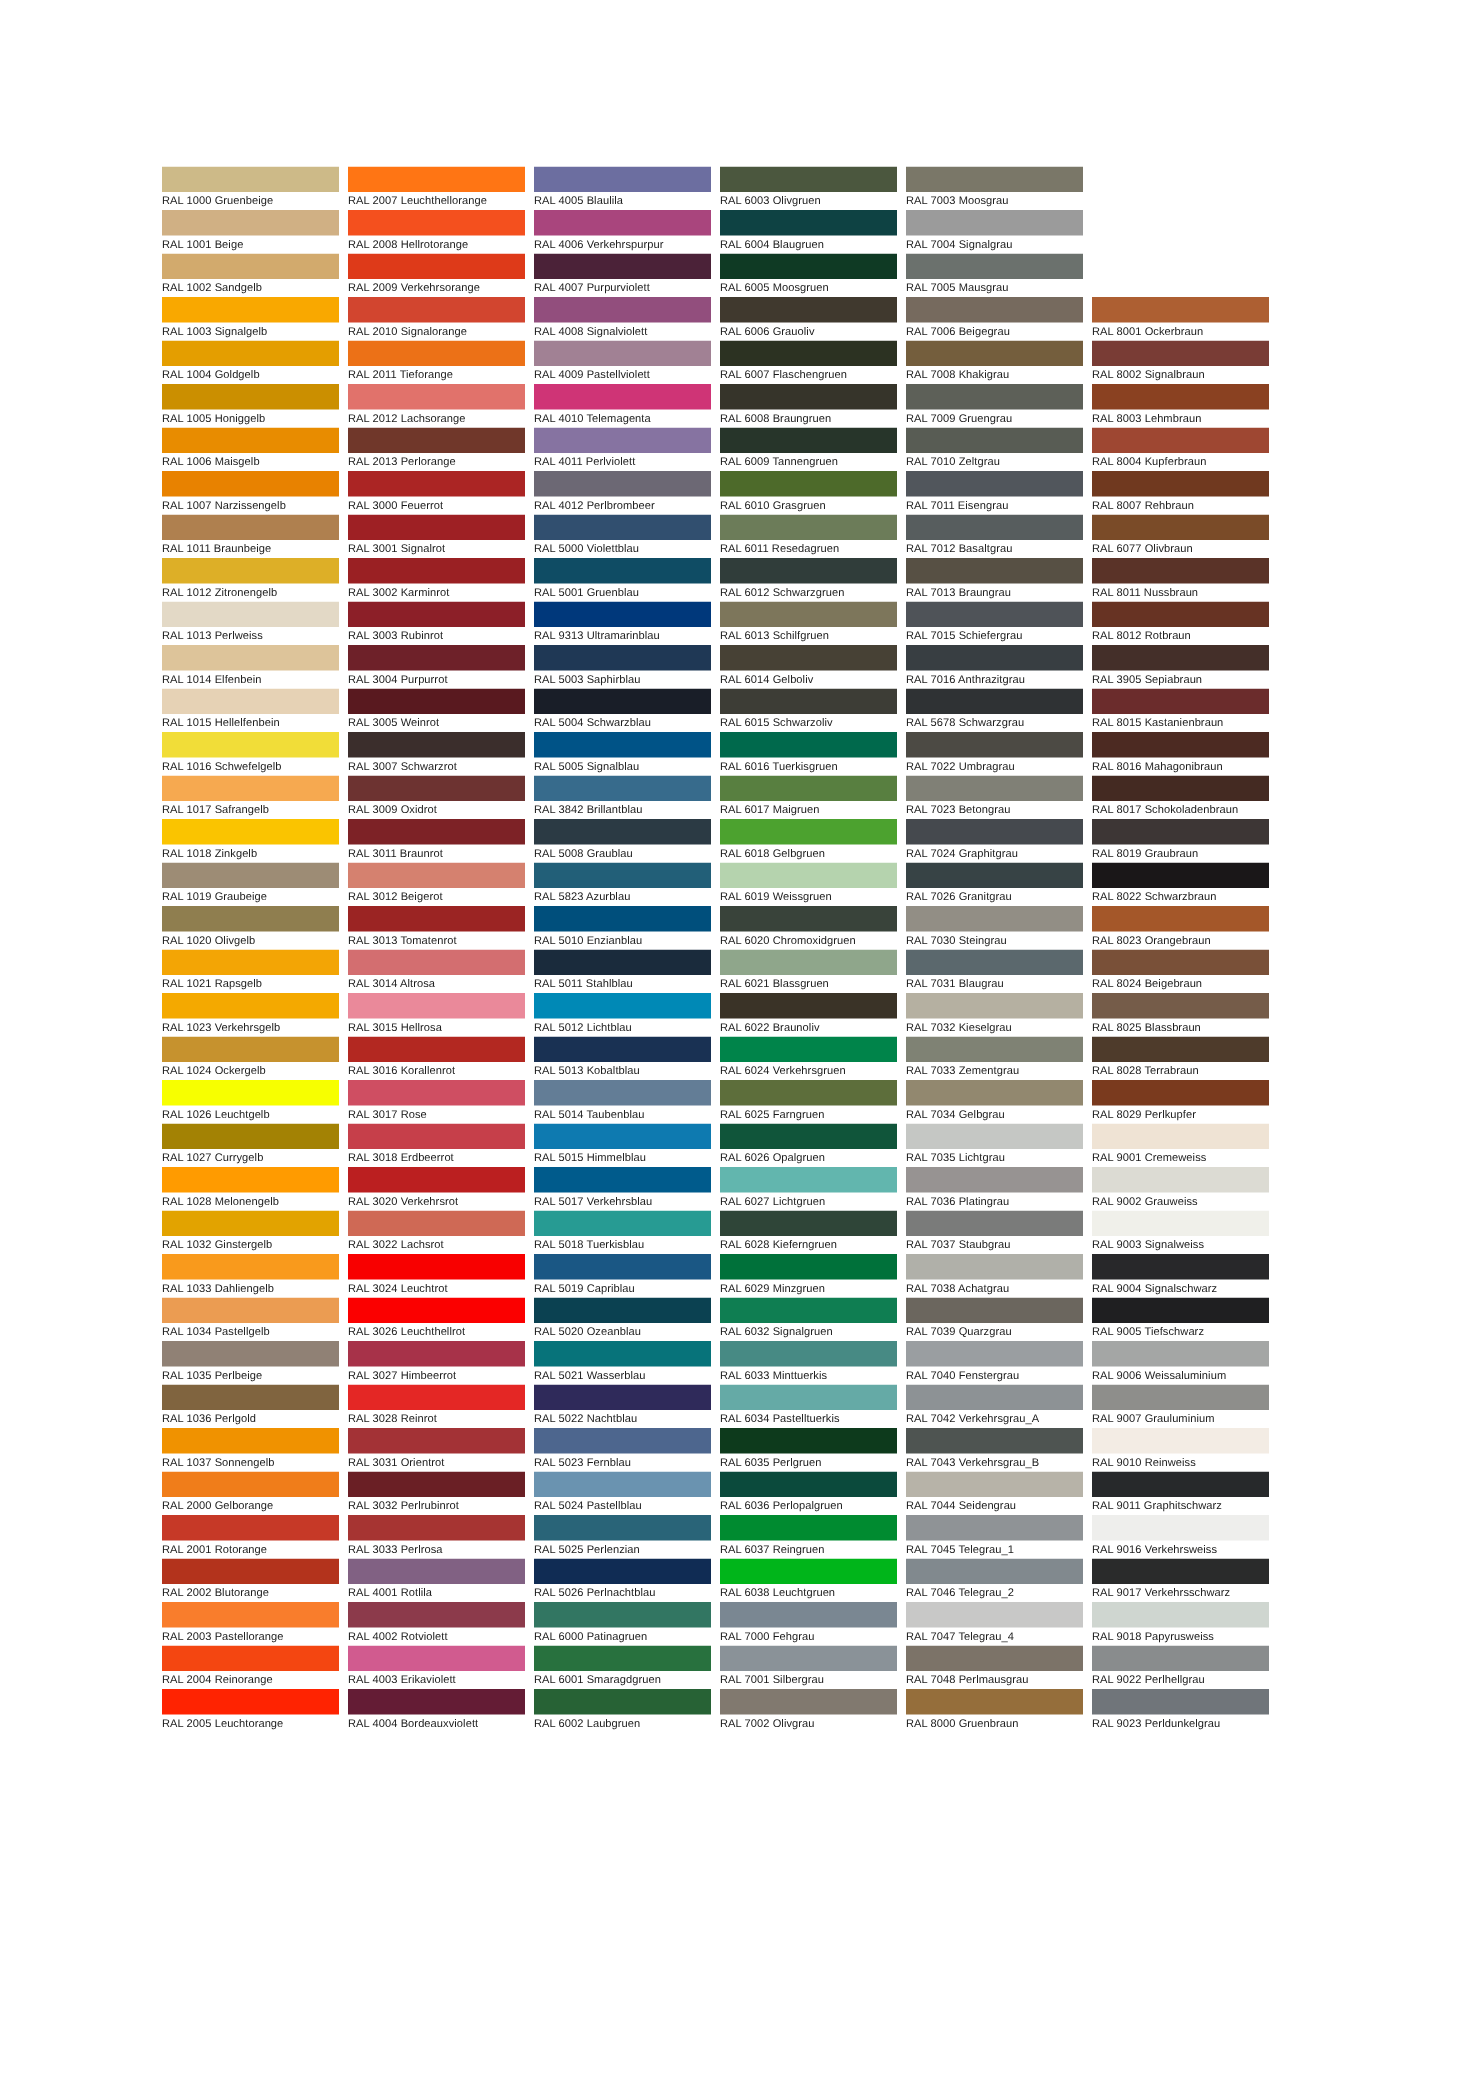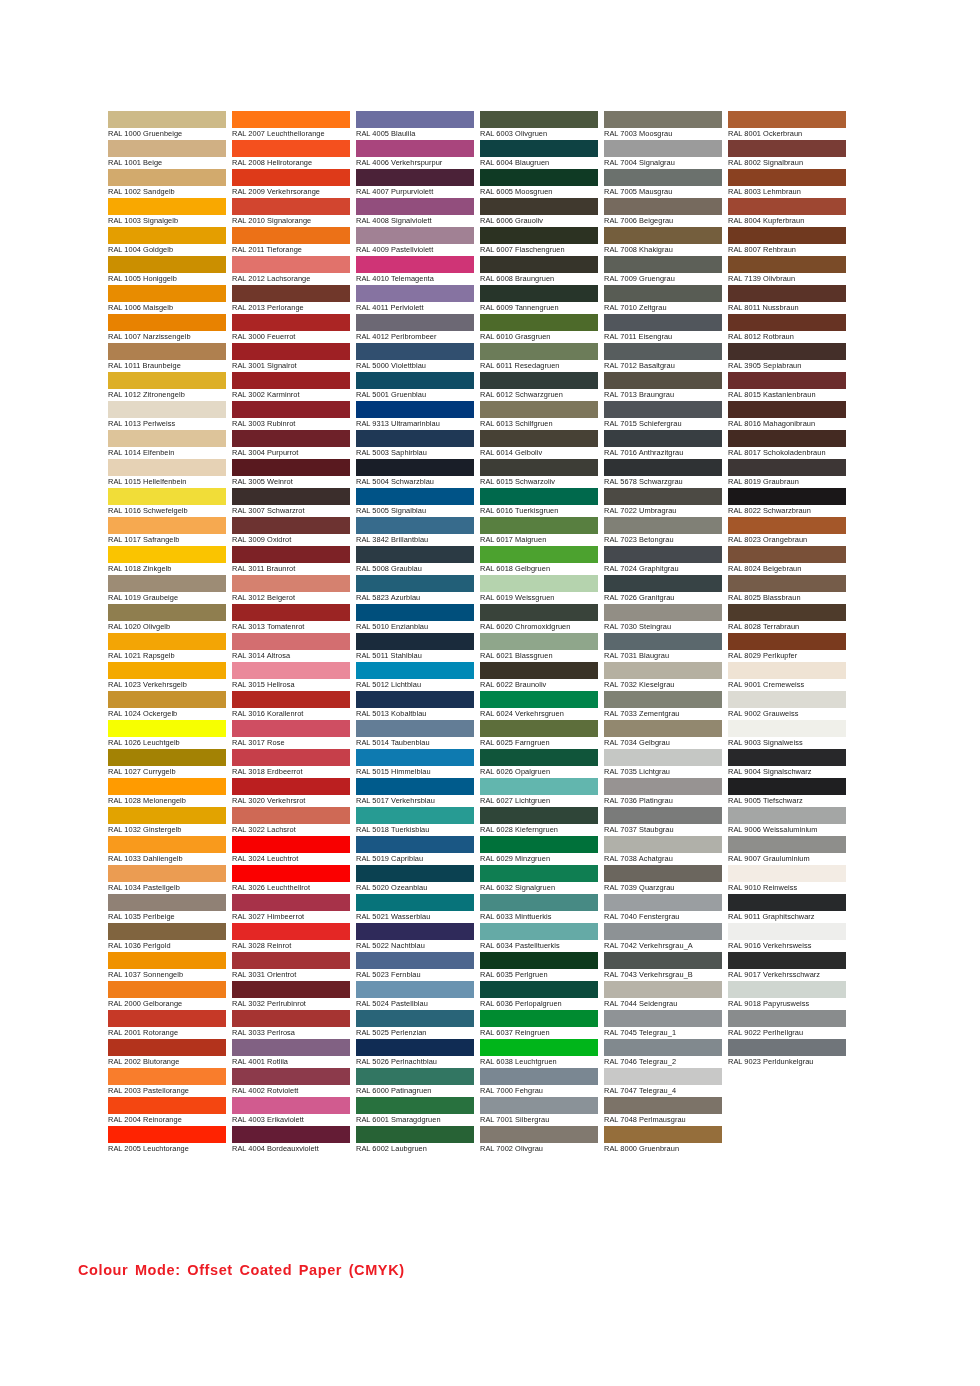--- a/index.html
+++ b/index.html
@@ -15,20 +15,21 @@
     font-family: "Liberation Sans", sans-serif;
     overflow: hidden;
   }
   #chart-area {
     position: absolute;
     left: 108px;
     top: 111px;
     display: flex;
     flex-direction: row;
     gap: 6px;
+    align-items: flex-end;
   }
   .ral-column {
     width: 118px;
     display: flex;
     flex-direction: column;
   }
   .ral-cell {
     height: 29px;
     display: flex;
     flex-direction: column;
@@ -816,21 +817,21 @@
       <div class="ral-cell">
         <div class="ral-swatch" style="background-color: rgb(158, 71, 50);"></div>
         <div class="ral-label">RAL 8004 Kupferbraun</div>
       </div>
       <div class="ral-cell">
         <div class="ral-swatch" style="background-color: rgb(112, 57, 31);"></div>
         <div class="ral-label">RAL 8007 Rehbraun</div>
       </div>
       <div class="ral-cell">
         <div class="ral-swatch" style="background-color: rgb(122, 75, 40);"></div>
-        <div class="ral-label">RAL 7139 Olivbraun</div>
+        <div class="ral-label">RAL 6077 Olivbraun</div>
       </div>
       <div class="ral-cell">
         <div class="ral-swatch" style="background-color: rgb(90, 51, 40);"></div>
         <div class="ral-label">RAL 8011 Nussbraun</div>
       </div>
       <div class="ral-cell">
         <div class="ral-swatch" style="background-color: rgb(103, 51, 35);"></div>
         <div class="ral-label">RAL 8012 Rotbraun</div>
       </div>
       <div class="ral-cell">
@@ -930,14 +931,13 @@
         <div class="ral-label">RAL 9022 Perlhellgrau</div>
       </div>
       <div class="ral-cell">
         <div class="ral-swatch" style="background-color: rgb(112, 117, 122);"></div>
         <div class="ral-label">RAL 9023 Perldunkelgrau</div>
       </div>
     </div>
   </div>
 
 <div id="footer">
-  <div class="footer-line2">Colour Mode: Offset Coated Paper (CMYK)</div>
 </div>
 
 </body></html>

